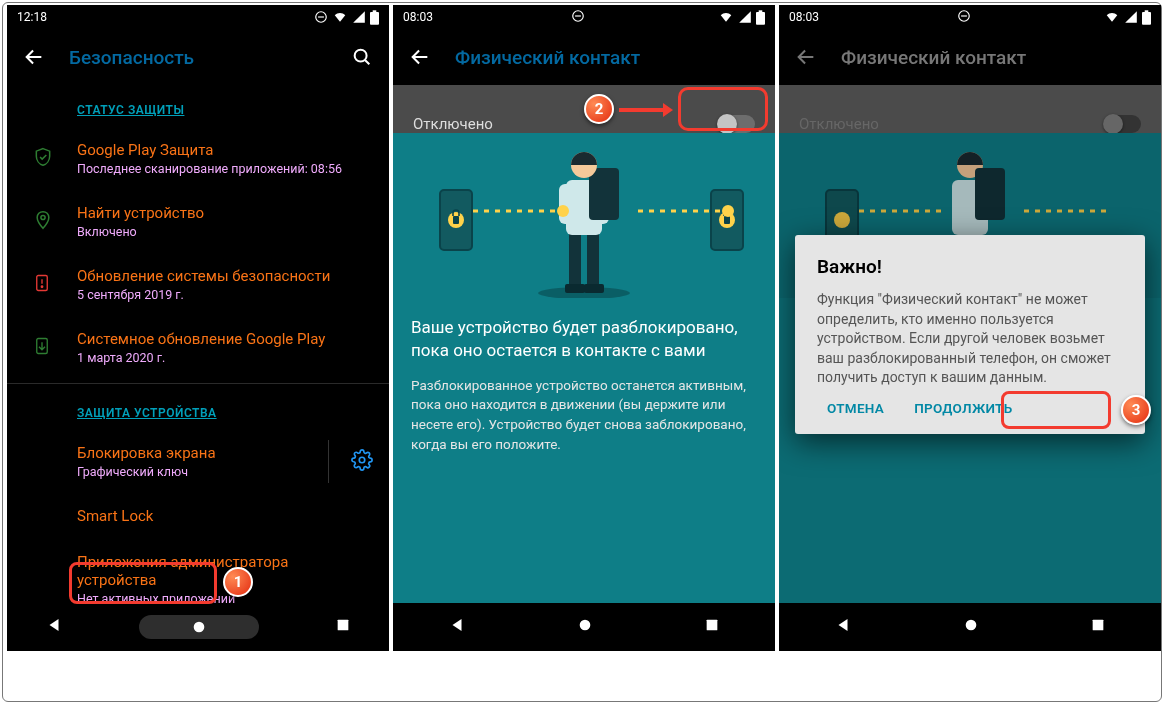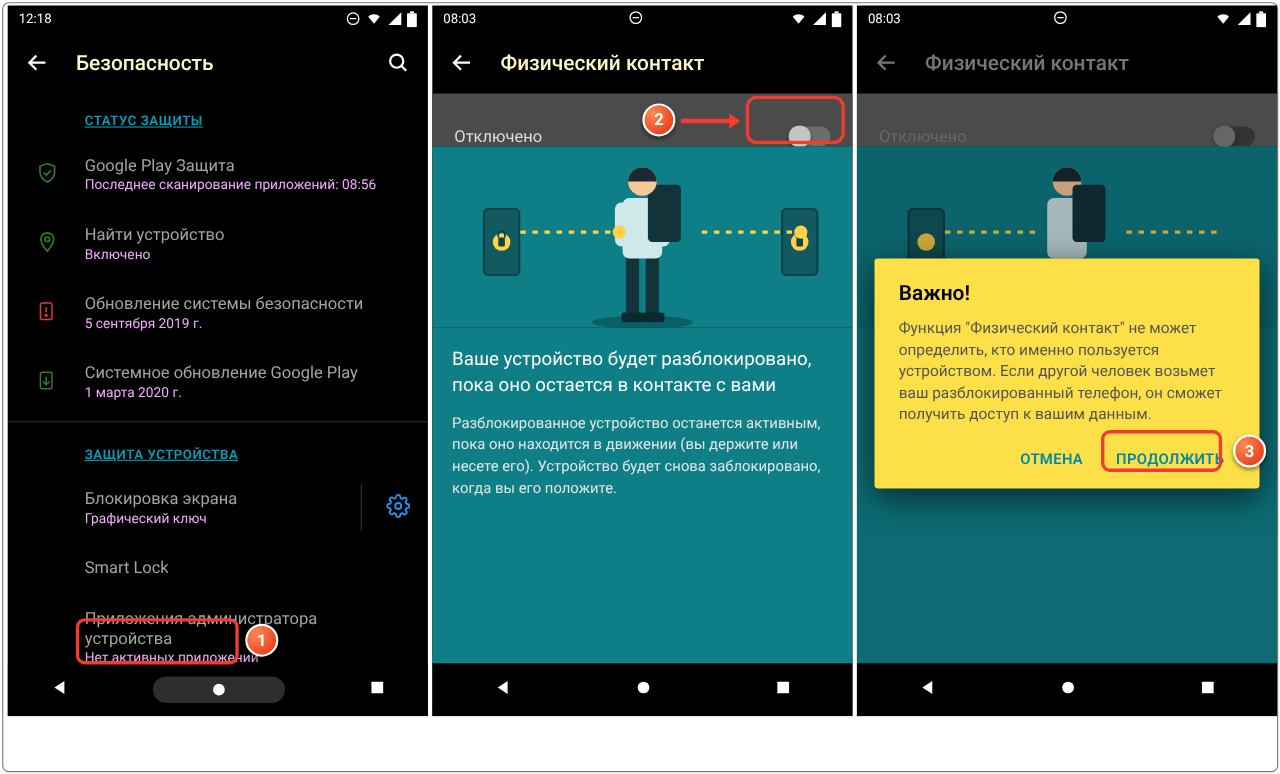--- a/index.html
+++ b/index.html
@@ -9,33 +9,33 @@
   #p1 { left: 4px; }
   #p2 { left: 390px; }
   #p3 { left: 776px; }
 
   
   .status { height: 24px; display: flex; align-items: center; justify-content: space-between; padding: 0 10px; color: #fff; font-size: 12px; }
   .status .right { display: flex; gap: 4px; align-items: center; }
   .status .right span svg { display:block; }
 
   
-  .appbar { height: 56px; display: flex; align-items: center; padding: 0 16px; gap: 24px; color: #fef9c3; }
+  .appbar { height: 56px; display: flex; align-items: center; padding: 0 16px; gap: 24px; color: #0369a1; }
   .appbar.dim { color: #777; }
   .appbar .title { font-size: 19px; font-weight: 500; flex: 1; }
   .back svg, .search svg { display:block; }
 
   
   .section-hdr { color:#00a0ba; font-size:12px; letter-spacing:.5px; font-weight:600; padding: 18px 20px 10px 70px; text-decoration: underline; }
 
   
   .item { display:flex; padding: 14px 20px 14px 20px; align-items:center; position:relative; }
   .item .ico { width: 50px; display:flex; justify-content:flex-start; padding-left:6px; }
   .item .txt { flex:1; }
-  .ttl { color:#a3a3a3; font-size:15px; }
+  .ttl { color:#f97316; font-size:15px; }
   .sub { color:#f0abfc; font-size:12.5px; margin-top:2px; }
   .gear { position:absolute; right:16px; top:50%; transform:translateY(-50%); color:#2196f3; }
   .sep-v { position:absolute; right:60px; top:10px; bottom:10px; width:1px; background:#333; }
   .divider { height:1px; background:#2a2a2a; margin:4px 0; }
 
   
   .togglebar { background:#4b4b4b; height:48px; display:flex; align-items:flex-end; padding:0 20px; color:#ddd; font-size:15px; }
   .togglebar.dim { color:#666; }
   .toggle { margin-left:auto; width:34px; height:18px; border-radius:10px; background:#6d6d6d; position:relative; }
   .toggle .knob { position:absolute; width:20px; height:20px; border-radius:50%; background:#c4c4c4; top:-1px; left:-4px; box-shadow:0 1px 3px rgba(0,0,0,.5);}
@@ -49,24 +49,24 @@
   .tiny-phone { position:absolute; bottom:42px; }
   .tiny-phone.left { left:45px; }
   .tiny-phone.right { right:30px; }
 
   
   .desc { background:#0e7e87; color:#fff; padding:18px 18px 64px; }
   .desc .h { font-size:17px; line-height:1.35; margin-bottom:14px; }
   .desc .p { font-size:13.5px; color:#e5e5e5; line-height:1.45; }
 
   
-  .dialog { position:absolute; left:16px; right:16px; top:230px; background:#fde047; border-radius:3px; padding:20px 22px 10px; box-shadow:0 8px 30px rgba(0,0,0,.6); }
+  .dialog { position:absolute; left:16px; right:16px; top:230px; background:#e5e5e5; border-radius:3px; padding:20px 22px 10px; box-shadow:0 8px 30px rgba(0,0,0,.6); }
   .dialog .dh { font-size:19px; font-weight:600; margin-bottom:12px; }
   .dialog .db { font-size:14px; color:#555; line-height:1.4; }
-  .dialog .btns { display:flex; justify-content:flex-end; gap:10px; margin-top:14px; }
+  .dialog .btns { display:flex; gap:10px; margin-top:4px; }
   .dbtn { color:#0288a5; font-size:13.5px; font-weight:600; padding:8px 10px; letter-spacing:.3px; cursor:pointer; }
 
   
   .nav { position:absolute; bottom:0; left:0; right:0; height:48px; background:#000; display:flex; align-items:center; justify-content:space-around; }
   .nav .pill { width:120px; height:24px; border-radius:12px; background:#2e2e2e; display:flex; align-items:center; justify-content:center; }
 
   
   .callout-ring { position:absolute; border:3px solid #f33b2f; border-radius:8px; pointer-events:none; }
   .marker { position:absolute; width:30px; height:30px; border-radius:50%; background:radial-gradient(circle at 30% 30%, #ff8a54, #e32b0f); border:2px solid #fff; color:#fff; display:flex; align-items:center; justify-content:center; font-size:15px; font-weight:700; box-shadow:0 2px 4px rgba(0,0,0,.5); }
   .arrow { position:absolute; }

